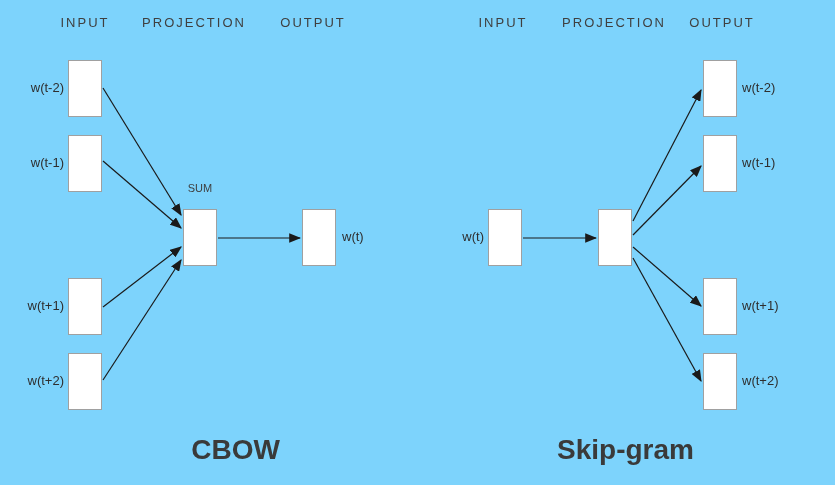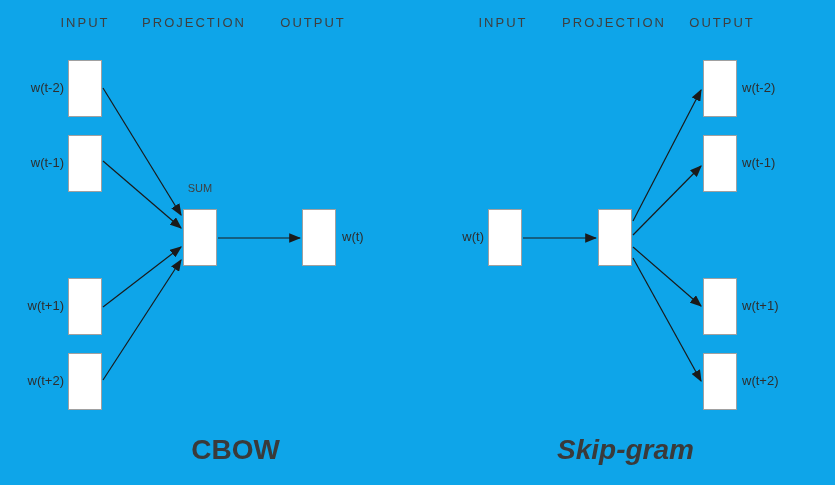--- a/index.html
+++ b/index.html
@@ -1,17 +1,17 @@
 <!DOCTYPE html>
 <html><head>
 <meta charset="utf-8">
 <style>
   html,body{margin:0;padding:0;background:#ffffff;}
   .stage{
-    position:relative;width:835px;height:485px;background:#0ea5e9;
+    position:relative;width:835px;height:485px;background:#7dd3fc;
     font-family:"Liberation Sans",sans-serif;overflow:hidden;
   }
   .hdr{
     position:absolute;top:15px;height:16px;line-height:16px;
     font-size:13px;letter-spacing:2px;color:#3f3f3f;text-align:center;
     white-space:nowrap;
   }
   .nbox{
     position:absolute;width:34px;height:57px;box-sizing:border-box;
     border:1px solid #a0a0a0;background:#ffffff;
@@ -92,16 +92,16 @@
     <div class="nbox" style="left:703px;top:278px;"></div>
     <div class="nbox" style="left:703px;top:353px;"></div>
 
     <div class="lbl r" style="left:432px;top:229px;width:52px;">w(t)</div>
 
     <div class="lbl" style="left:742px;top:80px;width:52px;">w(t-2)</div>
     <div class="lbl" style="left:742px;top:155px;width:52px;">w(t-1)</div>
     <div class="lbl" style="left:742px;top:298px;width:52px;">w(t+1)</div>
     <div class="lbl" style="left:742px;top:373px;width:52px;">w(t+2)</div>
 
-    <div class="title" style="left:534px;font-style:italic;">Skip-gram</div>
+    <div class="title" style="left:534px;">Skip-gram</div>
   </div>
 
 </div>
 
 </body></html>

